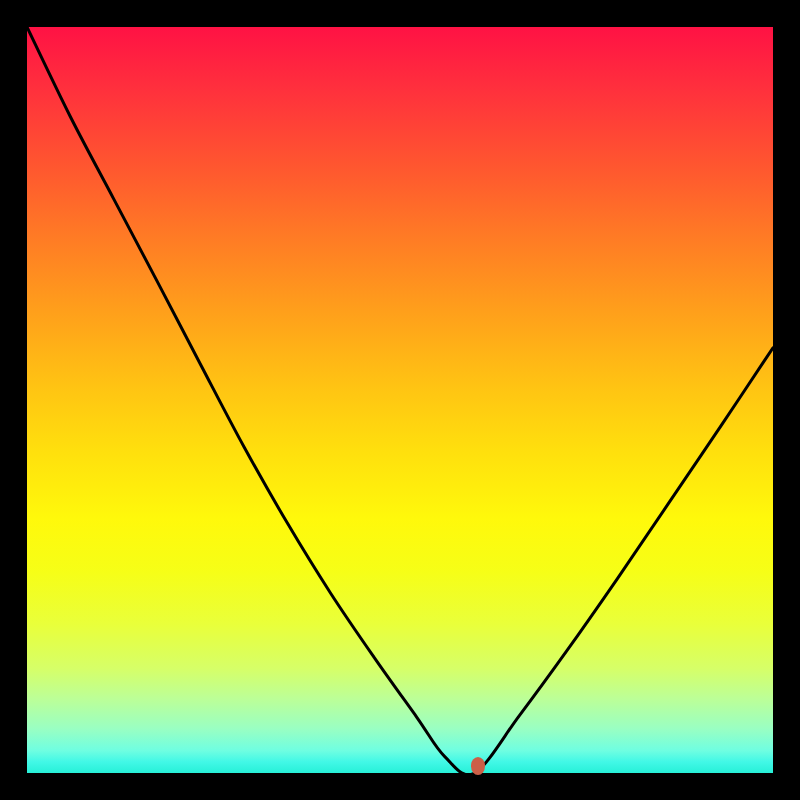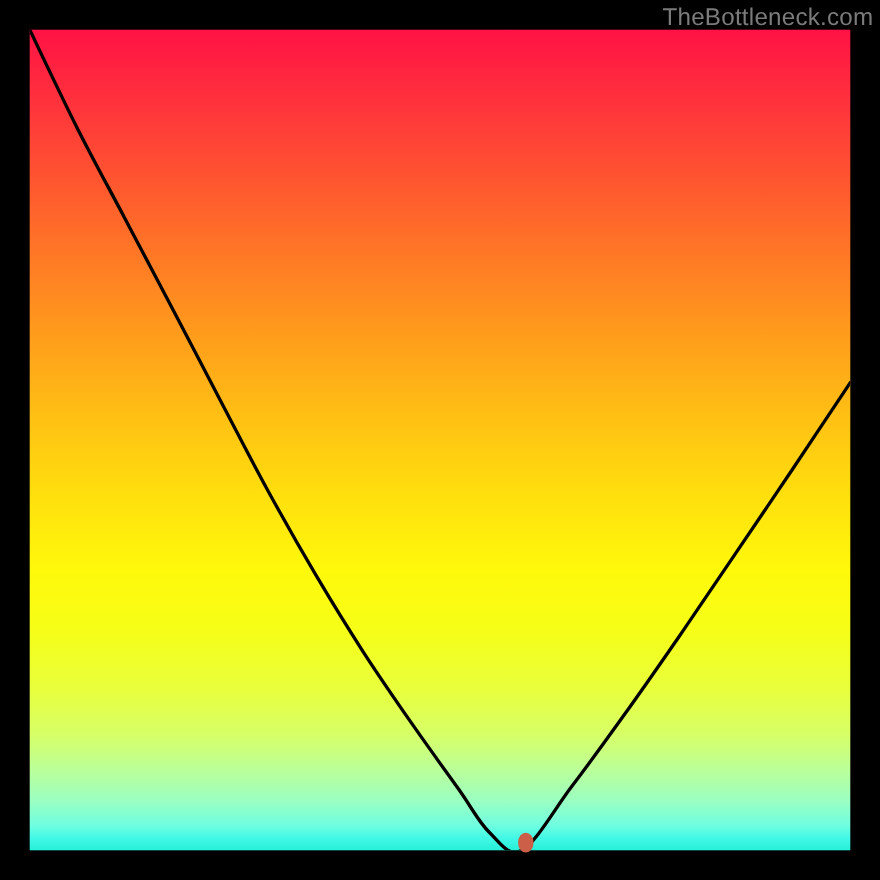--- a/index.html
+++ b/index.html
@@ -73,14 +73,13 @@
 <div class="stage">
 
   <div class="plot-bg"></div>
 
   <svg class="curve" viewBox="0 0 746 746" preserveAspectRatio="none">
     <path id="curve-path" fill="none" stroke="#000" stroke-width="3" stroke-linecap="round" stroke-linejoin="round" d="M 0 0 C 7.211333333333333 14.92, 28.845333333333336 60.92333333333333, 43.268 89.52 C 57.690666666666665 118.11666666666666, 72.11333333333333 144.22666666666666, 86.536 171.57999999999998 C 100.95866666666667 198.9333333333333, 115.257 225.91366666666664, 129.804 253.64 C 144.351 281.36633333333333, 159.27100000000002 310.21166666666664, 173.818 337.938 C 188.365 365.66433333333333, 202.66333333333333 393.63933333333324, 217.08599999999998 419.99799999999993 C 231.50866666666664 446.3566666666666, 245.93133333333333 471.72066666666666, 260.354 496.09000000000003 C 274.77666666666664 520.4593333333333, 289.07499999999993 543.7096666666667, 303.62199999999996 566.214 C 318.169 588.7183333333334, 333.21333333333337 610.3523333333333, 347.636 631.116 C 362.0586666666667 651.8796666666667, 378.47066666666666 674.384, 390.158 690.796 C 401.8453333333334 707.2080000000001, 408.1863333333334 720.3873333333333, 417.76000000000005 729.588 C 427.3336666666667 738.7886666666666, 435.16666666666663 752.8383333333334, 447.59999999999997 746 C 460.0333333333333 739.1616666666666, 477.067 708.8243333333334, 492.36 688.558 C 507.653 668.2916666666666, 523.0703333333333 647.155, 539.358 624.4019999999999 C 555.6456666666666 601.6489999999999, 573.1766666666667 576.5336666666666, 590.086 552.04 C 606.9953333333333 527.5463333333333, 623.5316666666666 502.92833333333334, 640.814 477.44 C 658.0963333333333 451.95166666666665, 676.249 425.21999999999997, 693.7800000000001 399.10999999999996 C 711.3110000000001 372.99999999999994, 737.2966666666666 333.83500000000004, 746 320.78000000000003"></path>
   </svg>
 
   <div class="marker" id="marker" style="left: 478.33px; top: 765.54px; background: rgb(204, 95, 71);"></div>
 
-  <div class="watermark">TheBottleneck.com</div>
 </div>
 
 </body></html>

